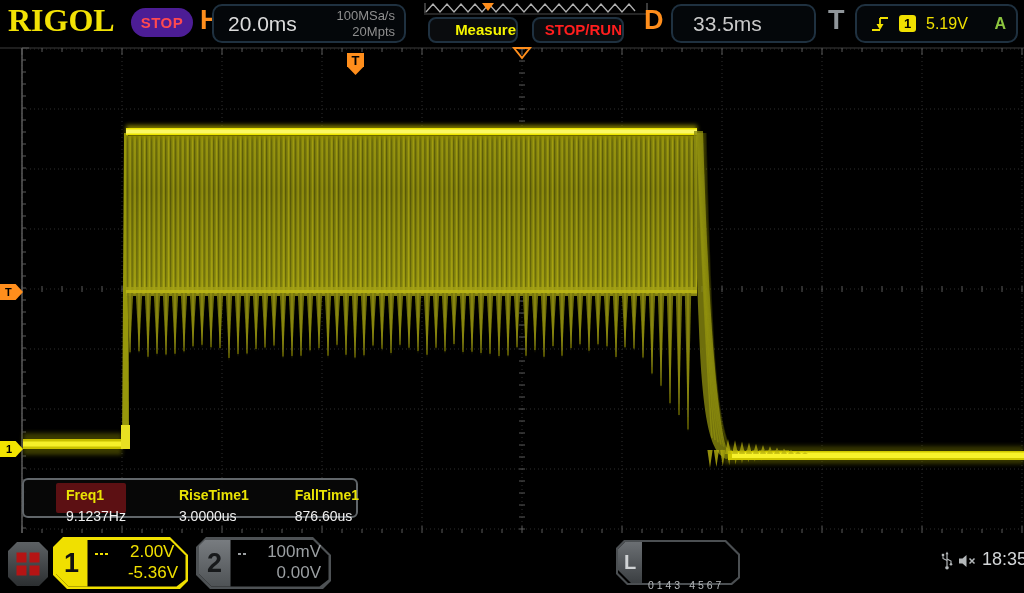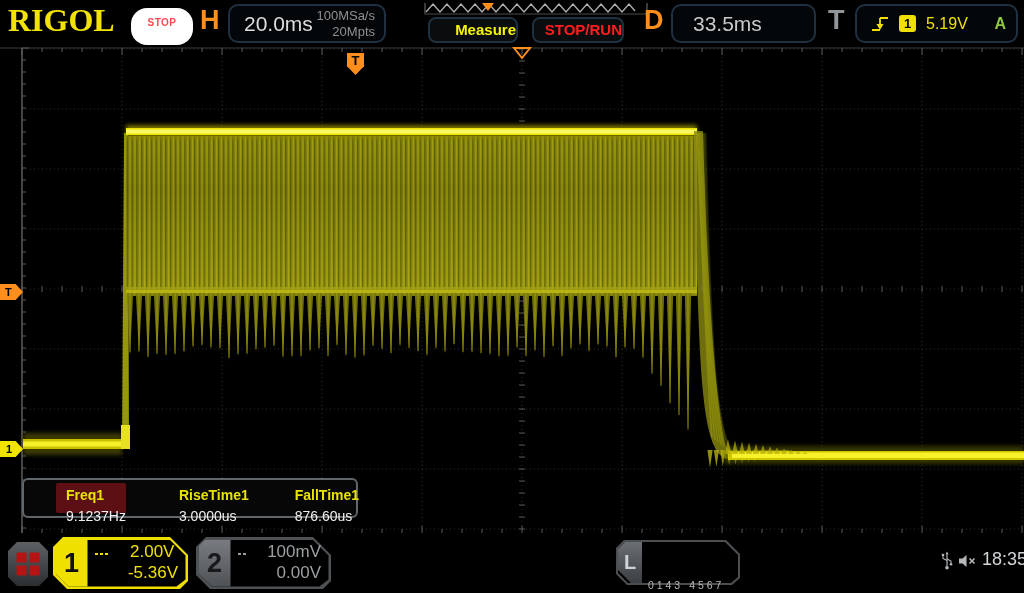--- a/index.html
+++ b/index.html
@@ -2,26 +2,26 @@
 <html><head>
 <meta charset="utf-8">
 <style>
   html,body{margin:0;padding:0;background:#000;}
   #screen{position:relative;width:1024px;height:593px;background:#000;overflow:hidden;
           font-family:"Liberation Sans",sans-serif;-webkit-font-smoothing:antialiased;}
   
   #topbar{position:absolute;left:0;top:0;width:1024px;height:46px;background:#000;z-index:10;}
   .logo{position:absolute;left:8px;top:2px;font-family:"Liberation Serif",serif;font-weight:700;
         font-size:32px;color:#f2e205;letter-spacing:0px;}
-  .stop-badge{position:absolute;left:131px;top:8px;width:62px;height:37px;background:#ffffff;
-        border-radius:16px;color:#ff4950;font-size:10px;font-weight:700;text-align:center;line-height:29px;letter-spacing:.5px;}
+  .stop-badge{position:absolute;left:131px;top:8px;width:62px;height:29px;background:#4c1d95;
+        border-radius:16px;color:#ff4950;font-size:15px;font-weight:700;text-align:center;line-height:29px;letter-spacing:.5px;}
   .sect-letter{position:absolute;top:5px;font-size:27px;font-weight:700;color:#ff8e1c;}
   .dark-box{position:absolute;top:4px;height:39px;background:#04070a;border:2px solid #1f3140;
         border-radius:10px;box-sizing:border-box;}
-  #h-box{left:228px;width:158px;}
+  #h-box{left:212px;width:194px;}
   #h-box .tb{position:absolute;left:14px;top:0;height:35px;line-height:35px;color:#dcdcdc;font-size:21px;}
   #h-box .rates{position:absolute;right:9px;top:2px;text-align:right;color:#8f8f8f;font-size:13px;line-height:16px;}
   #d-box{left:671px;width:145px;}
   #d-box .tb{position:absolute;left:20px;top:0;height:35px;line-height:35px;color:#c9c9c9;font-size:21px;}
   #t-box{left:855px;width:163px;display:flex;align-items:center;padding:0 10px 0 14px;gap:10px;}
   .trig-src{width:17px;height:17px;background:#f0e000;border-radius:3px;color:#000;
         font-size:13px;font-weight:700;text-align:center;line-height:17px;}
   .trig-level{color:#f0e000;font-size:16px;}
   .trig-mode{color:#8dc63f;font-size:16px;font-weight:700;margin-left:auto;}
   .top-btn{position:absolute;top:17px;height:26px;background:#0a0c0e;border:2px solid #1f3140;

